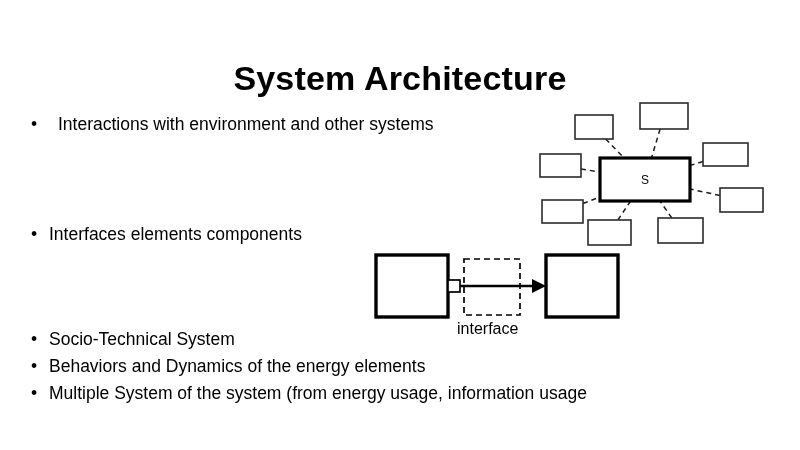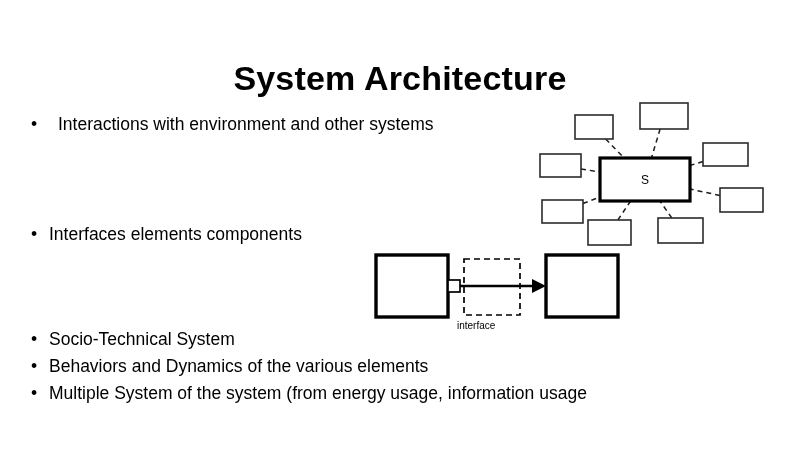--- a/index.html
+++ b/index.html
@@ -129,21 +129,21 @@
     stroke-width: 2.4;
     fill: none;
   }
   .if-arrow-head {
     fill: #000000;
   }
   #interface-label {
     position: absolute;
     left: 457px;
     top: 320px;
-    font-size: 10px;
+    font-size: 16px;
     color: #000000;
     white-space: nowrap;
   }
 </style>
 </head>
 <body>
 
 <div id="slide">
 
   <h1 id="slide-title">System Architecture</h1>
@@ -158,21 +158,21 @@
     <span class="bullet-text">Interfaces elements components</span>
   </div>
 
   <div class="bullet-row" id="bullet-3">
     <span class="bullet-dot">•</span>
     <span class="bullet-text">Socio-Technical System</span>
   </div>
 
   <div class="bullet-row" id="bullet-4">
     <span class="bullet-dot">•</span>
-    <span class="bullet-text">Behaviors and Dynamics of the various elements</span>
+    <span class="bullet-text">Behaviors and Dynamics of the energy elements</span>
   </div>
 
   <div class="bullet-row" id="bullet-5">
     <span class="bullet-dot">•</span>
     <span class="bullet-text">Multiple System of the system (from energy usage, information usage</span>
   </div>
 
   <div id="context-diagram">
     <svg width="280" height="165" viewBox="0 0 280 165" xmlns="http://www.w3.org/2000/svg">
       <g id="ctx-links">

